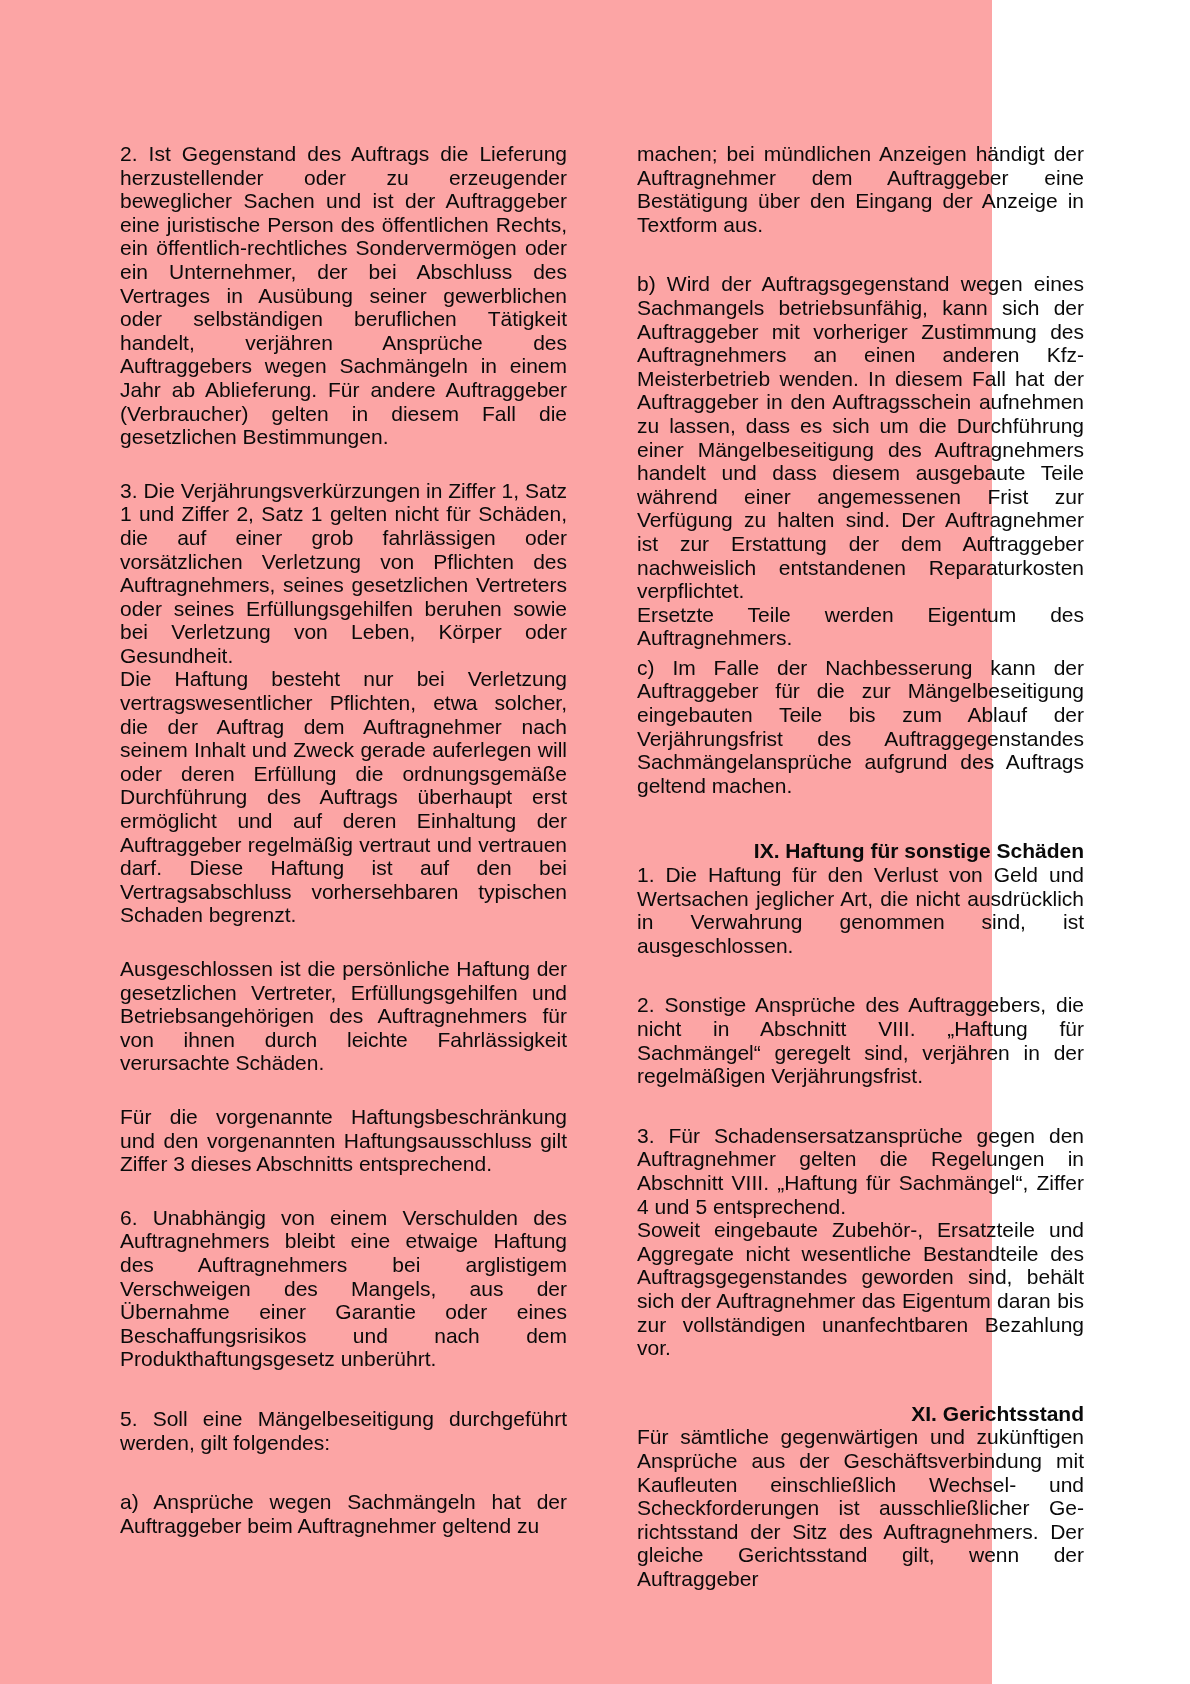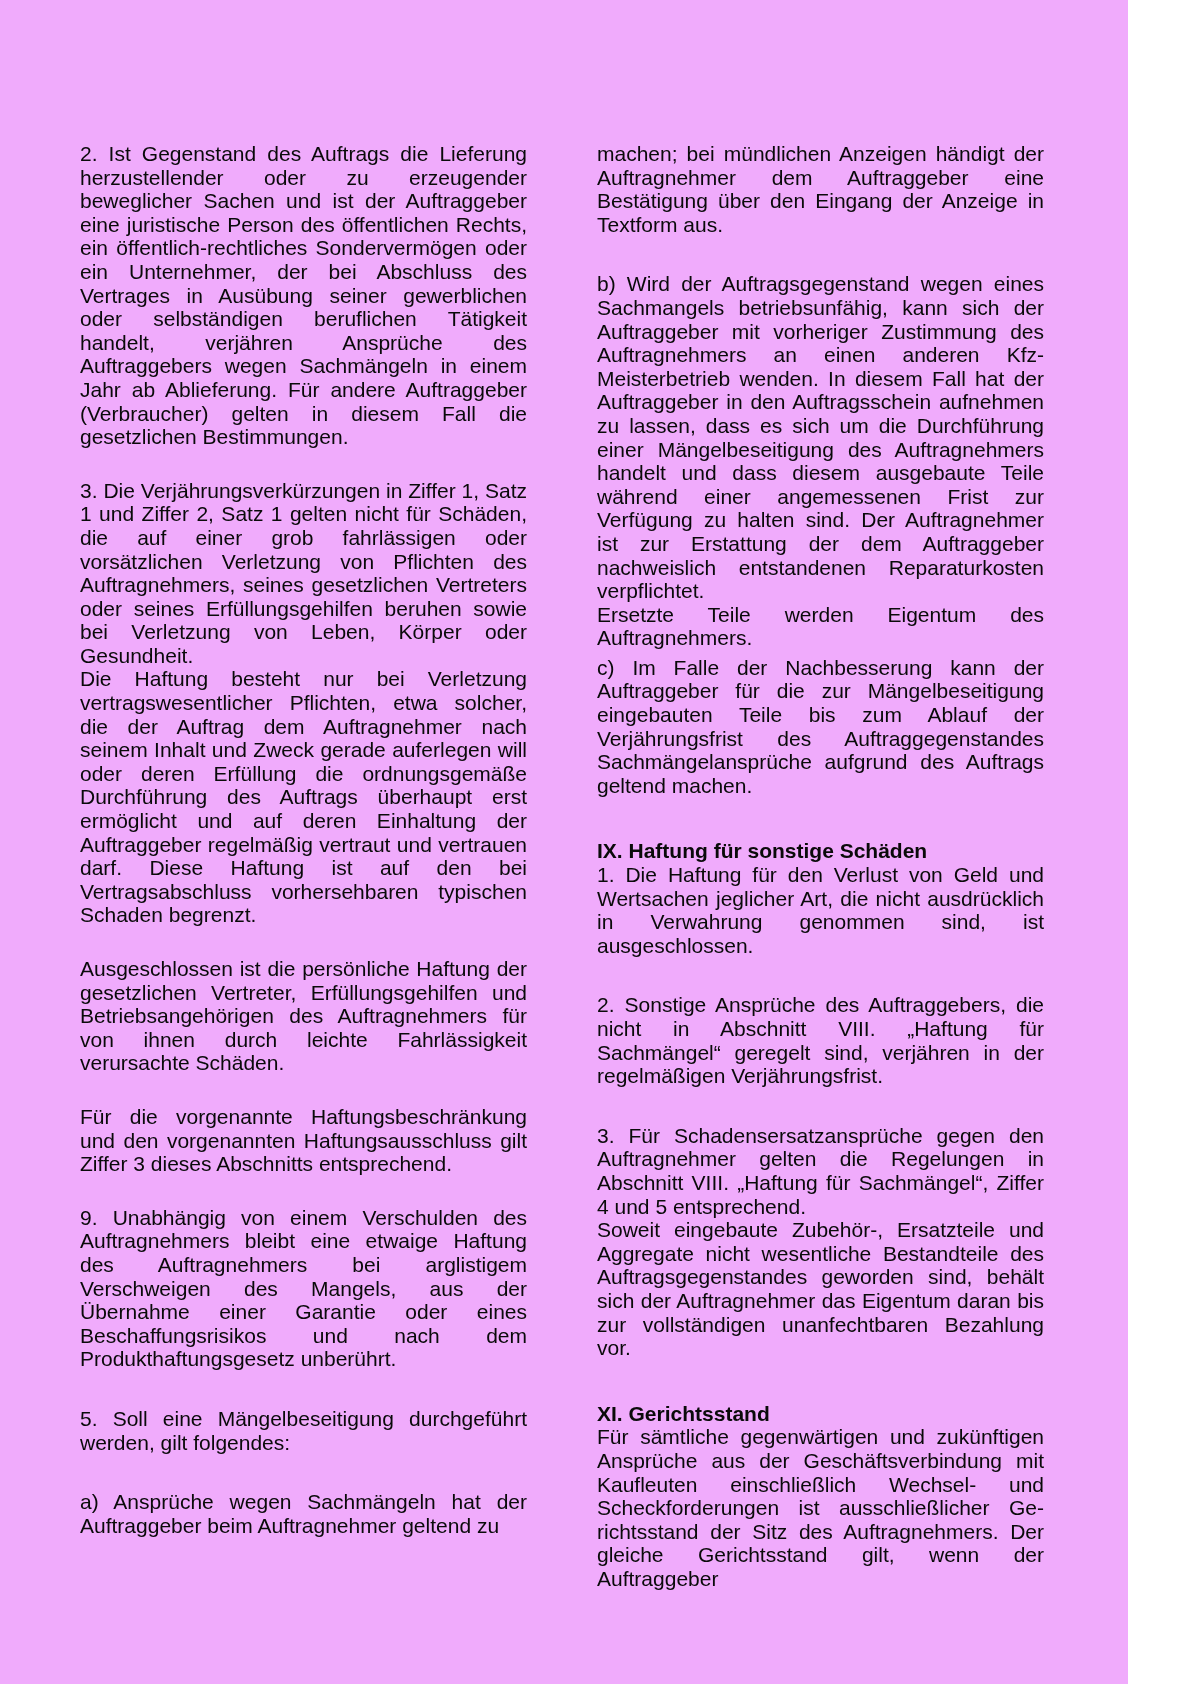--- a/index.html
+++ b/index.html
@@ -9,24 +9,24 @@
     background: #ffffff;
   }
   body {
     width: 1190px;
     height: 1684px;
     position: relative;
     overflow: hidden;
   }
   .page {
     box-sizing: border-box;
-    width: 1128px;
+    width: 992px;
     height: 1684px;
-    padding: 142px 113px 0 80px;
-    background: #f0abfc;
+    padding: 142px 113px 0 120px;
+    background: #fca5a5;
     color: #0a0a0a;
   }
   .cols {
     display: flex;
     gap: 70px;
     align-items: flex-start;
   }
   .col {
     width: 447px;
     flex: 0 0 447px;
@@ -39,42 +39,42 @@
     color: #0a0a0a;
   }
   .p {
     text-align: justify;
     text-justify: inter-word;
     hyphens: manual;
     -webkit-hyphens: manual;
   }
   .h {
     font-weight: 700;
-    text-align: left;
+    text-align: right;
   }
   .gap-none { margin-top: 0; }
   .gap-xs   { margin-top: 6px; }
   .gap-sm   { margin-top: 36px; }
   .gap-md   { margin-top: 30px; }
   .gap-lg   { margin-top: 42px; }
   .gap-ah   { }
 </style>
 </head>
 <body>
 
 <div class="page">
   <div class="cols">
 
     <div class="col">
       <p class="p gap-none">2. Ist Gegenstand des Auftrags die Lieferung herzustellender oder zu erzeugender beweglicher Sachen und ist der Auftraggeber eine juristische Person des öffentlichen Rechts, ein öffentlich-rechtliches Sondervermögen oder ein Unternehmer, der bei Abschluss des Vertrages in Ausübung seiner gewerblichen oder selbständigen beruflichen Tätigkeit handelt, verjähren Ansprüche des Auftraggebers wegen Sachmängeln in einem Jahr ab Ablieferung. Für andere Auftraggeber (Verbraucher) gelten in diesem Fall die gesetzlichen Bestimmungen.</p>
       <p class="p gap-md">3. Die Verjährungsverkürzungen in Ziffer 1, Satz 1 und Ziffer 2, Satz 1 gelten nicht für Schäden, die auf einer grob fahrlässigen oder vorsätzlichen Verletzung von Pflichten des Auftragnehmers, seines gesetzlichen Vertreters oder seines Erfüllungsgehilfen beruhen sowie bei Verletzung von Leben, Körper oder Gesundheit.</p>
       <p class="p gap-none">Die Haftung besteht nur bei Verletzung vertragswesentlicher Pflichten, etwa solcher, die der Auftrag dem Auftragnehmer nach seinem Inhalt und Zweck gerade auferlegen will oder deren Erfüllung die ordnungsgemäße Durchführung des Auftrags überhaupt erst ermöglicht und auf deren Einhaltung der Auftraggeber regelmäßig vertraut und vertrauen darf. Diese Haftung ist auf den bei Vertragsabschluss vorhersehbaren typischen Schaden begrenzt.</p>
       <p class="p gap-md">Ausgeschlossen ist die persönliche Haftung der gesetzlichen Vertreter, Erfüllungsgehilfen und Betriebsangehörigen des Auftragnehmers für von ihnen durch leichte Fahrlässigkeit verursachte Schäden.</p>
       <p class="p gap-md">Für die vorgenannte Haftungsbeschränkung und den vorgenannten Haftungsausschluss gilt Ziffer 3 dieses Abschnitts entsprechend.</p>
-      <p class="p gap-md">9. Unabhängig von einem Verschulden des Auftragnehmers bleibt eine etwaige Haftung des Auftragnehmers bei arglistigem Verschweigen des Mangels, aus der Übernahme einer Garantie oder eines Beschaffungsrisikos und nach dem Produkthaftungsgesetz unberührt.</p>
+      <p class="p gap-md">6. Unabhängig von einem Verschulden des Auftragnehmers bleibt eine etwaige Haftung des Auftragnehmers bei arglistigem Verschweigen des Mangels, aus der Übernahme einer Garantie oder eines Beschaffungsrisikos und nach dem Produkthaftungsgesetz unberührt.</p>
       <p class="p gap-sm">5. Soll eine Mängelbeseitigung durchgeführt werden, gilt folgendes:</p>
       <p class="p gap-sm">a) Ansprüche wegen Sachmängeln hat der Auftraggeber beim Auftragnehmer geltend zu</p>
     </div>
 
     <div class="col">
       <p class="p gap-none">machen; bei mündlichen Anzeigen händigt der Auftragnehmer dem Auftraggeber eine Bestätigung über den Eingang der Anzeige in Textform aus.</p>
       <p class="p gap-sm">b) Wird der Auftragsgegenstand wegen eines Sachmangels betriebsunfähig, kann sich der Auftraggeber mit vorheriger Zustimmung des Auftragnehmers an einen anderen Kfz-Meisterbetrieb wenden. In diesem Fall hat der Auftraggeber in den Auftragsschein aufnehmen zu lassen, dass es sich um die Durchführung einer Mängelbeseitigung des Auftragnehmers handelt und dass diesem ausgebaute Teile während einer angemessenen Frist zur Verfügung zu halten sind. Der Auftragnehmer ist zur Erstattung der dem Auftraggeber nachweislich entstandenen Reparaturkosten verpflichtet.</p>
       <p class="p gap-none">Ersetzte Teile werden Eigentum des Auftragnehmers.</p>
       <p class="p gap-xs">c) Im Falle der Nachbesserung kann der Auftraggeber für die zur Mängelbeseitigung eingebauten Teile bis zum Ablauf der Verjährungsfrist des Auftraggegenstandes Sachmängelansprüche aufgrund des Auftrags geltend machen.</p>
       <h3 class="h gap-lg">IX. Haftung für sonstige Schäden</h3>

